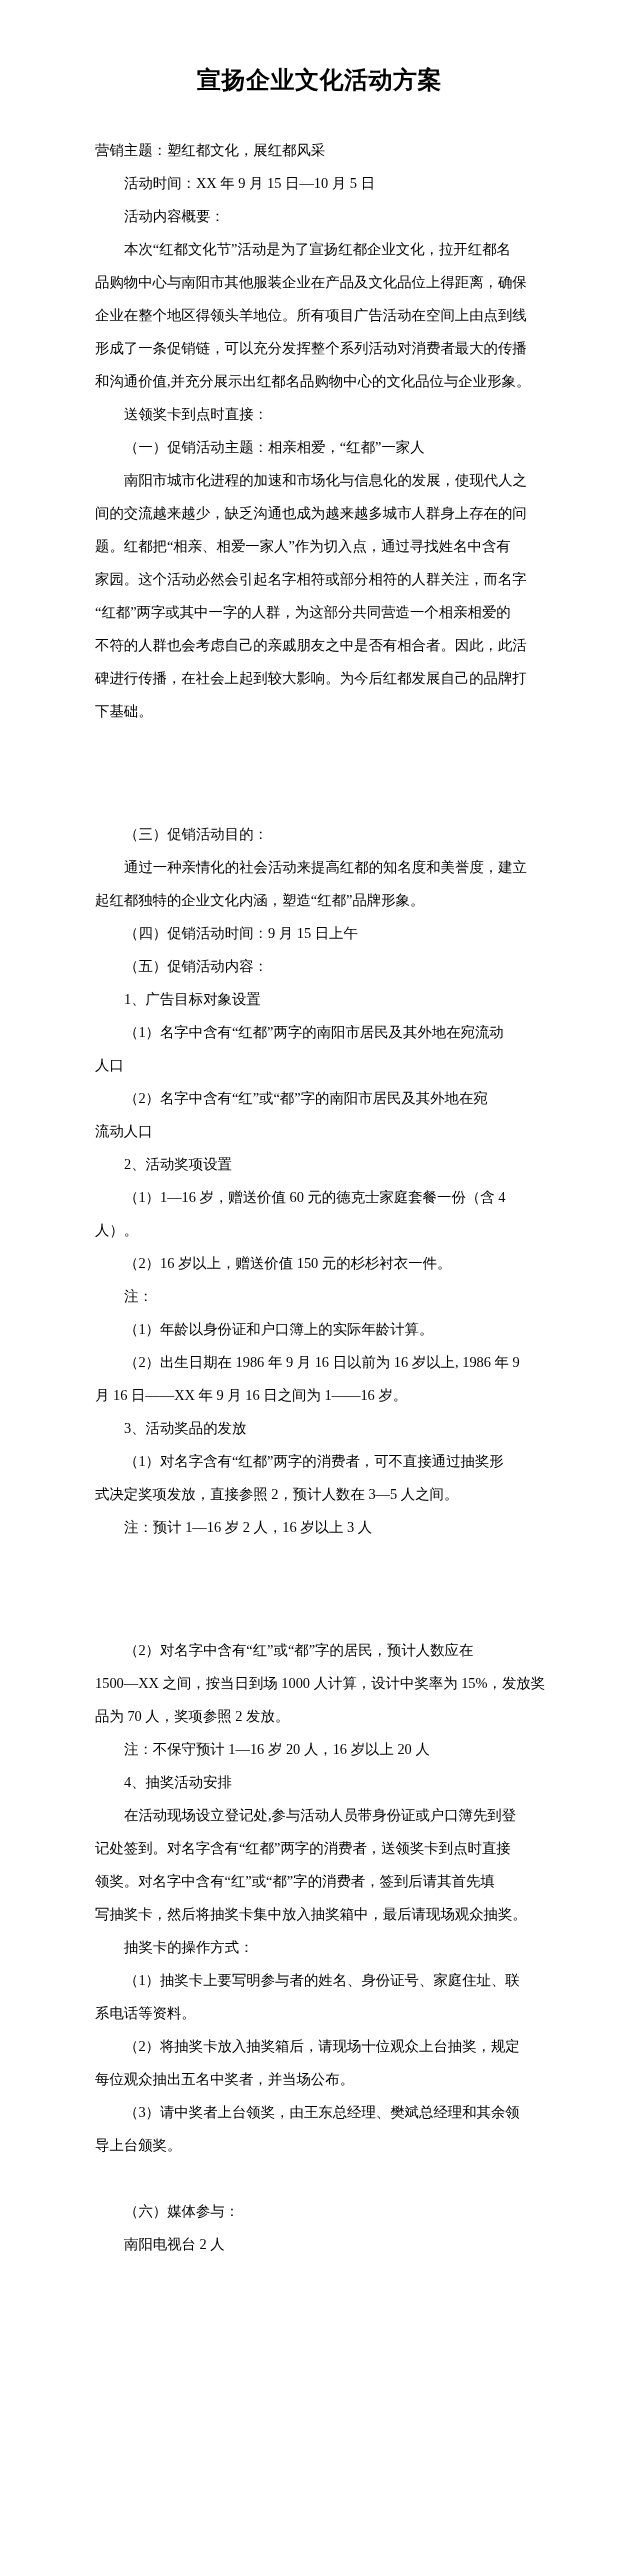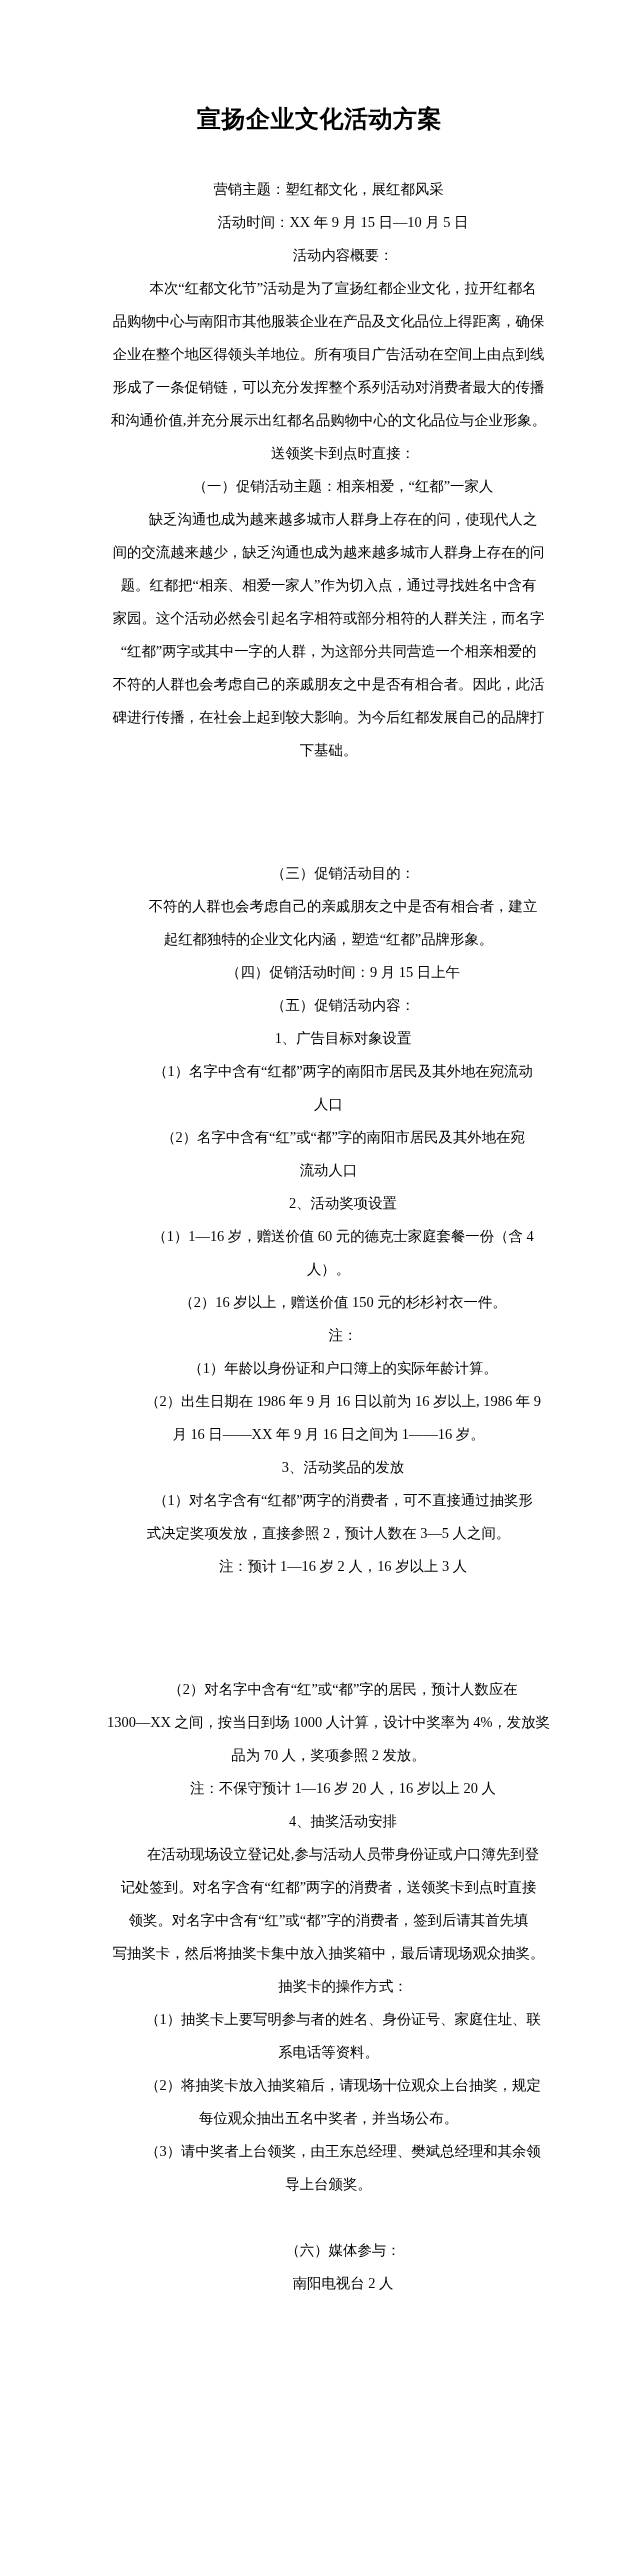--- a/index.html
+++ b/index.html
@@ -8,37 +8,36 @@
     background: #ffffff;
   }
   body {
     width: 639px;
     height: 2711px;
     font-family: "Liberation Serif", "DejaVu Serif", serif;
     color: #000000;
     overflow: hidden;
   }
   .doc {
-    padding: 107px 77px 0 95px;
+    padding: 68px 77px 0 95px;
   }
   .title {
     font-size: 24px;
     font-weight: bold;
     line-height: 25px;
     text-align: center;
     letter-spacing: 0.5px;
     margin: 0;
     width: 449px;
   }
   .ln {
     font-size: 14.4px;
     line-height: 33px;
     margin: 0;
     white-space: nowrap;
-    text-align: center;
   }
   .first { margin-top: 41px; }
   .ind { text-indent: 29px; }
   .pgap { margin-top: 90px; }
   .lgap { margin-top: 33px; }
 </style>
 </head>
 <body>
 
 <div class="doc">
@@ -47,30 +46,30 @@
   <p class="ln first">营销主题：塑红都文化，展红都风采</p>
   <p class="ln ind">活动时间：XX 年 9 月 15 日—10 月 5 日</p>
   <p class="ln ind">活动内容概要：</p>
   <p class="ln ind">本次“红都文化节”活动是为了宣扬红都企业文化，拉开红都名</p>
   <p class="ln">品购物中心与南阳市其他服装企业在产品及文化品位上得距离，确保</p>
   <p class="ln">企业在整个地区得领头羊地位。所有项目广告活动在空间上由点到线</p>
   <p class="ln">形成了一条促销链，可以充分发挥整个系列活动对消费者最大的传播</p>
   <p class="ln">和沟通价值,并充分展示出红都名品购物中心的文化品位与企业形象。</p>
   <p class="ln ind">送领奖卡到点时直接：</p>
   <p class="ln ind">（一）促销活动主题：相亲相爱，“红都”一家人</p>
-  <p class="ln ind">缺乏沟通也成为越来越多城市人群身上存在的问，使现代人之</p>
+  <p class="ln ind">南阳市城市化进程的加速和市场化与信息化的发展，使现代人之</p>
   <p class="ln">间的交流越来越少，缺乏沟通也成为越来越多城市人群身上存在的问</p>
   <p class="ln">题。红都把“相亲、相爱一家人”作为切入点，通过寻找姓名中含有</p>
   <p class="ln">家园。这个活动必然会引起名字相符或部分相符的人群关注，而名字</p>
   <p class="ln">“红都”两字或其中一字的人群，为这部分共同营造一个相亲相爱的</p>
   <p class="ln">不符的人群也会考虑自己的亲戚朋友之中是否有相合者。因此，此活</p>
   <p class="ln">碑进行传播，在社会上起到较大影响。为今后红都发展自己的品牌打</p>
   <p class="ln">下基础。</p>
   <p class="ln ind pgap">（三）促销活动目的：</p>
-  <p class="ln ind">不符的人群也会考虑自己的亲戚朋友之中是否有相合者，建立</p>
+  <p class="ln ind">通过一种亲情化的社会活动来提高红都的知名度和美誉度，建立</p>
   <p class="ln">起红都独特的企业文化内涵，塑造“红都”品牌形象。</p>
   <p class="ln ind">（四）促销活动时间：9 月 15 日上午</p>
   <p class="ln ind">（五）促销活动内容：</p>
   <p class="ln ind">1、广告目标对象设置</p>
   <p class="ln ind">（1）名字中含有“红都”两字的南阳市居民及其外地在宛流动</p>
   <p class="ln">人口</p>
   <p class="ln ind">（2）名字中含有“红”或“都”字的南阳市居民及其外地在宛</p>
   <p class="ln">流动人口</p>
   <p class="ln ind">2、活动奖项设置</p>
   <p class="ln ind">（1）1—16 岁，赠送价值 60 元的德克士家庭套餐一份（含 4</p>
@@ -78,21 +77,21 @@
   <p class="ln ind">（2）16 岁以上，赠送价值 150 元的杉杉衬衣一件。</p>
   <p class="ln ind">注：</p>
   <p class="ln ind">（1）年龄以身份证和户口簿上的实际年龄计算。</p>
   <p class="ln ind">（2）出生日期在 1986 年 9 月 16 日以前为 16 岁以上, 1986 年 9</p>
   <p class="ln">月 16 日——XX 年 9 月 16 日之间为 1——16 岁。</p>
   <p class="ln ind">3、活动奖品的发放</p>
   <p class="ln ind">（1）对名字含有“红都”两字的消费者，可不直接通过抽奖形</p>
   <p class="ln">式决定奖项发放，直接参照 2，预计人数在 3—5 人之间。</p>
   <p class="ln ind">注：预计 1—16 岁 2 人，16 岁以上 3 人</p>
   <p class="ln ind pgap">（2）对名字中含有“红”或“都”字的居民，预计人数应在</p>
-  <p class="ln">1300—XX 之间，按当日到场 1000 人计算，设计中奖率为 4%，发放奖</p>
+  <p class="ln">1500—XX 之间，按当日到场 1000 人计算，设计中奖率为 15%，发放奖</p>
   <p class="ln">品为 70 人，奖项参照 2 发放。</p>
   <p class="ln ind">注：不保守预计 1—16 岁 20 人，16 岁以上 20 人</p>
   <p class="ln ind">4、抽奖活动安排</p>
   <p class="ln ind">在活动现场设立登记处,参与活动人员带身份证或户口簿先到登</p>
   <p class="ln">记处签到。对名字含有“红都”两字的消费者，送领奖卡到点时直接</p>
   <p class="ln">领奖。对名字中含有“红”或“都”字的消费者，签到后请其首先填</p>
   <p class="ln">写抽奖卡，然后将抽奖卡集中放入抽奖箱中，最后请现场观众抽奖。</p>
   <p class="ln ind">抽奖卡的操作方式：</p>
   <p class="ln ind">（1）抽奖卡上要写明参与者的姓名、身份证号、家庭住址、联</p>
   <p class="ln">系电话等资料。</p>

